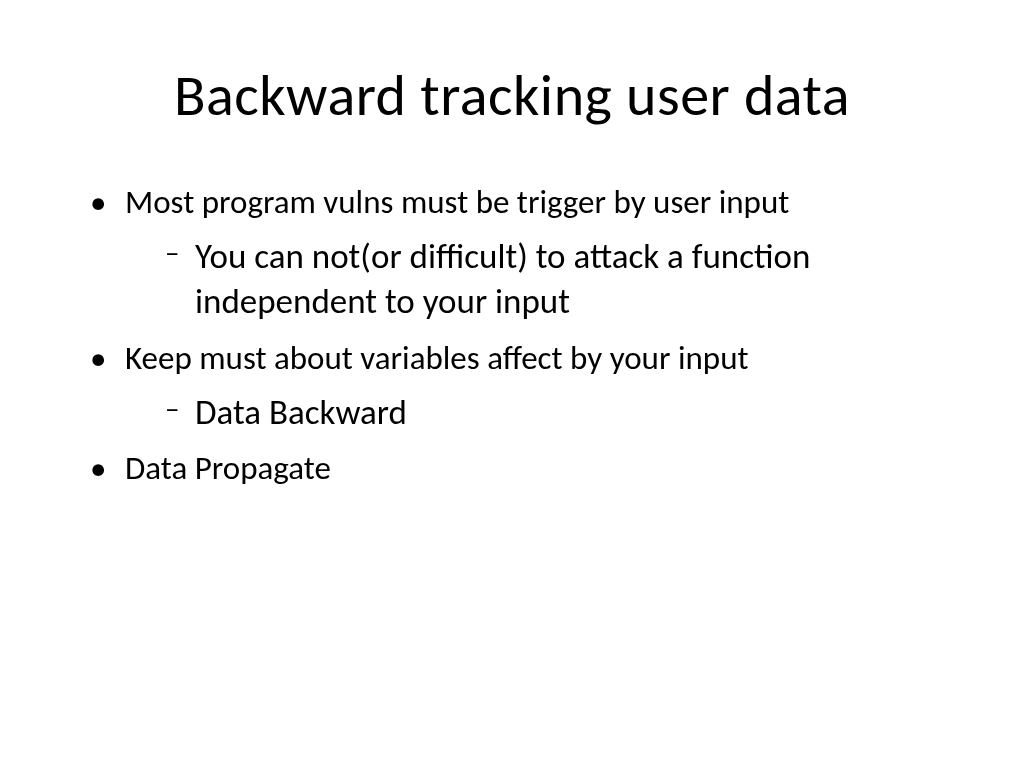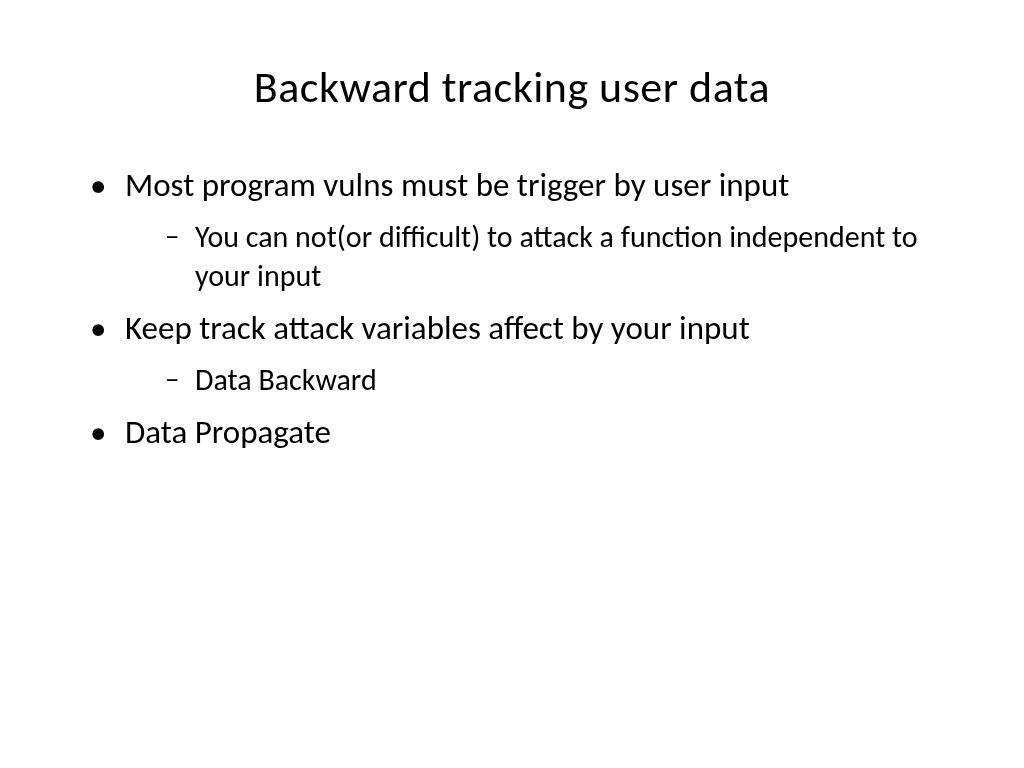--- a/index.html
+++ b/index.html
@@ -10,21 +10,21 @@
     body {
       width: 1024px;
       height: 768px;
       background: #ffffff;
       font-family: Calibri, "Segoe UI", Arial, sans-serif;
       color: #000000;
       padding: 60px 70px 40px 70px;
       overflow: hidden;
     }
     .slide-title {
-      font-size: 44px;
+      font-size: 58px;
       font-weight: 400;
       text-align: center;
       margin-bottom: 50px;
       letter-spacing: 0.5px;
     }
     .bullet-list {
       list-style: none;
       padding-left: 20px;
       margin-top: 6px;
     }
@@ -45,21 +45,21 @@
     }
     .sub-list {
       list-style: none;
       padding-left: 40px;
       margin-top: 10px;
       margin-bottom: 12px;
     }
     .sub-item {
       position: relative;
       padding-left: 30px;
-      font-size: 30px;
+      font-size: 35px;
       line-height: 1.3;
       margin-bottom: 8px;
       font-weight: 400;
     }
     .sub-item::before {
       content: "–";
       position: absolute;
       left: 0;
       top: 0;
       font-size: 29px;
@@ -73,21 +73,21 @@
 <ul class="bullet-list">
   <li class="bullet-item">
     <span>Most program vulns must be trigger by user input</span>
     <ul class="sub-list">
       <li class="sub-item">
         <span>You can not(or difficult) to attack a function independent to your input</span>
       </li>
     </ul>
   </li>
   <li class="bullet-item">
-    <span>Keep track attack variables affect by your input</span>
+    <span>Keep must about variables affect by your input</span>
     <ul class="sub-list">
       <li class="sub-item">
         <span>Data Backward</span>
       </li>
     </ul>
   </li>
   <li class="bullet-item">
     <span>Data Propagate</span>
   </li>
 </ul>

